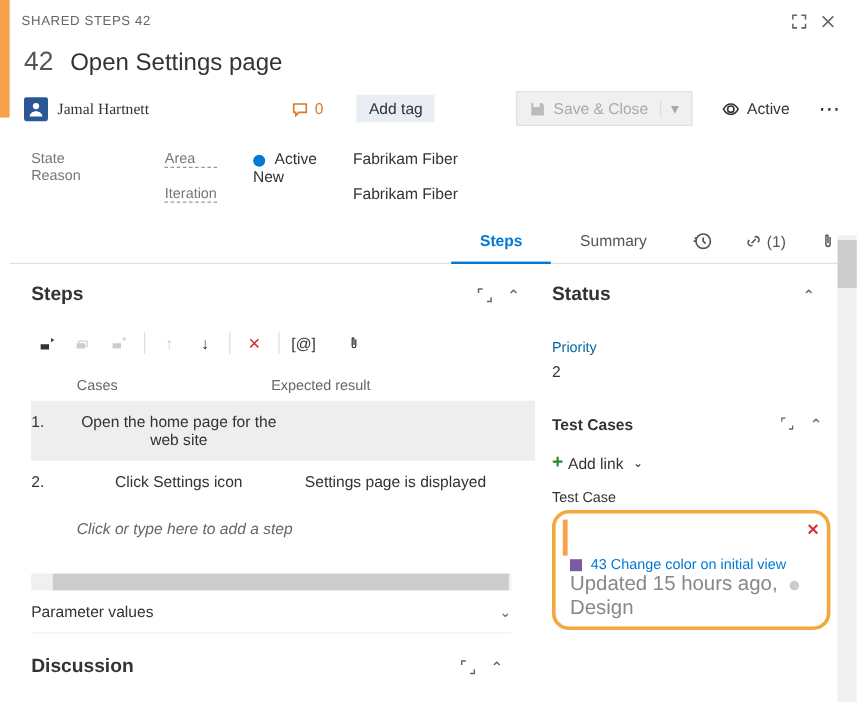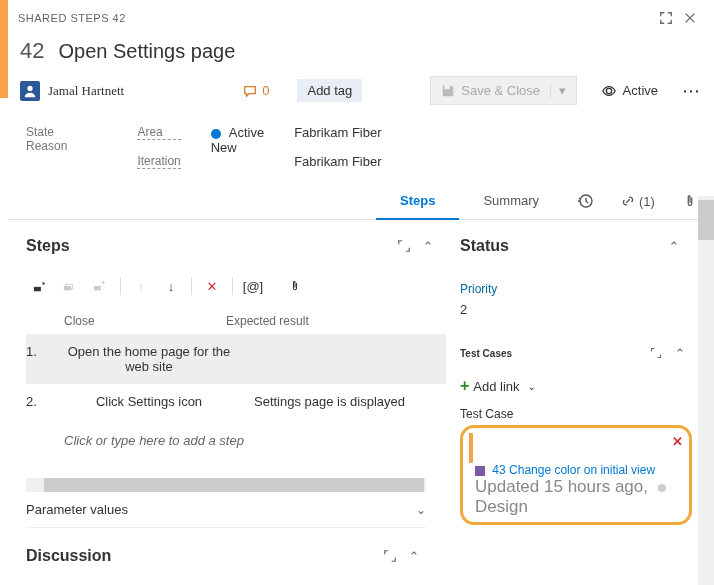--- a/index.html
+++ b/index.html
@@ -54,21 +54,21 @@
   .placeholder-row { padding: 14px 0 14px 38px; font-style: italic; color: #666; }
   .hscroll { height: 14px; background: #f0f0f0; margin: 16px 20px 0 0; position: relative; }
   .hscroll .thumb { position: absolute; left: 18px; top: 0; height: 14px; width: 380px; background: #ccc; }
   .pv-row { padding: 10px 0; border-bottom: 1px solid #eee; display: flex; align-items: center; color: #333; margin-right: 20px; }
   .pv-row .chev { font-size: 12px; color: #666; }
   .discussion-head { padding: 16px 0 10px 0; display: flex; align-items: center; margin-right: 20px; }
   .discussion-head h3 { margin: 0; font-size: 16px; font-weight: 600; color: #333; flex: 1; }
   .prio-lbl { color: #0369a1; font-size: 12px; padding-top: 14px; }
   .prio-val { color: #333; padding: 6px 0 0 0; }
   .tc-head { display: flex; align-items: center; padding: 24px 0 8px 0; }
-  .tc-head h4 { margin: 0; font-size: 10px; font-weight: 600; flex: 1; }
+  .tc-head h4 { margin: 0; font-size: 13px; font-weight: 600; flex: 1; }
   .add-link { display: flex; align-items: center; gap: 4px; color: #333; padding: 4px 0; }
   .add-link .plus { color: #2a8a2a; font-size: 16px; font-weight: 700; }
   .add-link .chev { font-size: 10px; margin-left: 4px; }
   .tc-sub { color: #333; font-size: 12px; padding: 8px 0 4px 0; }
   .tc-card { border: 3px solid #f2a83b; border-radius: 14px; padding: 5px 8px 5px 6px; position: relative; }
   .tc-card .bar { display: inline-block; width: 4px; height: 30px; background: #f7a24b; vertical-align: top; }
   .tc-inner { display: inline-block; vertical-align: top; margin-left: 6px; }
   .tc-title { color: #0078d4; font-size: 12px; }
   .tc-type-ico { display: inline-block; width: 10px; height: 10px; background: #7a5aa0; vertical-align: middle; margin-right: 4px; }
   .tc-meta { color: #888; font-size: 17px; }
@@ -213,21 +213,21 @@
         <span class="tb-btn red">✕</span>
         <span class="tb-sep"></span>
         <span class="tb-btn">[@]</span>
         <span class="tb-btn" style="margin-left:12px">
             <svg width="12" height="16" viewBox="0 0 16 16" fill="none" stroke="#333" stroke-width="1.4">
               <path d="M10 4v7a2 2 0 01-4 0V3a1 1 0 012 0v7"></path>
             </svg>
           </span>
       </div>
       <div class="step-header">
-        <span class="ac">Close</span>
+        <span class="ac">Cases</span>
         <span>Expected result</span>
       </div>
       <div class="step-row sel">
         <span class="no">1.</span>
         <span class="ac">Open the home page for the web site</span>
       </div>
       <div class="step-row">
         <span class="no">2.</span>
         <span class="ac">Click Settings icon</span>
         <span>Settings page is displayed</span>

